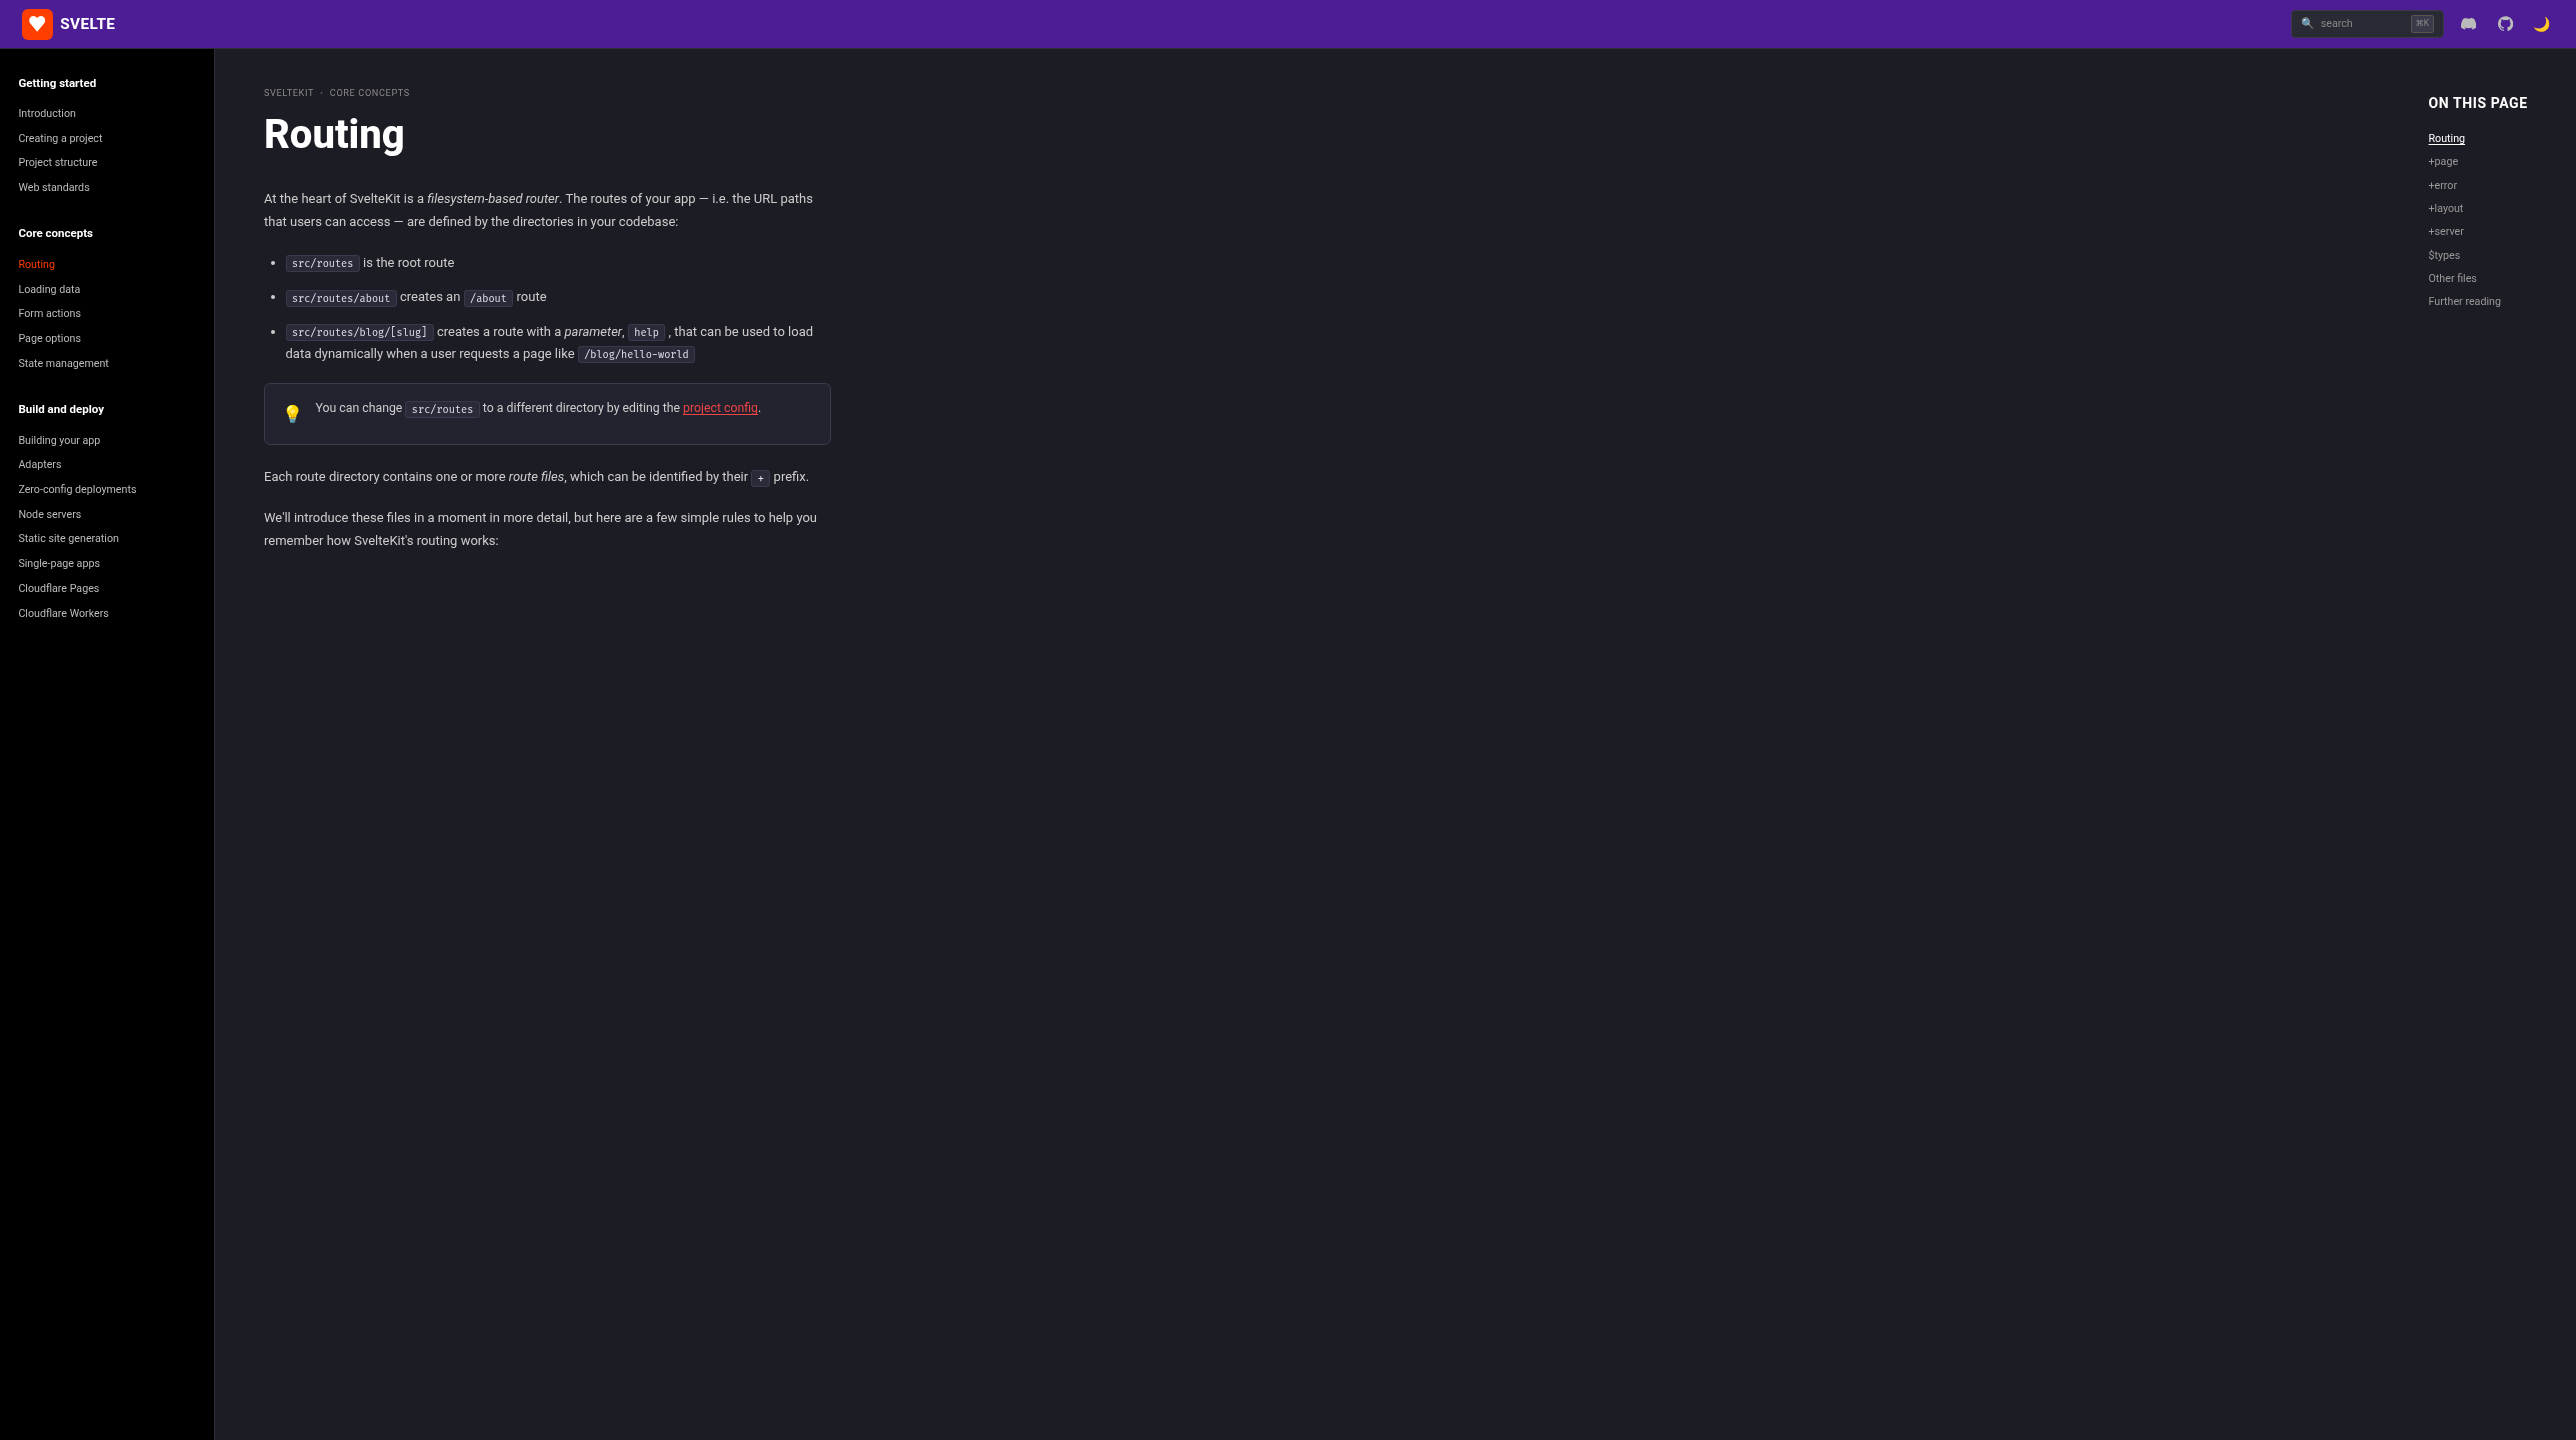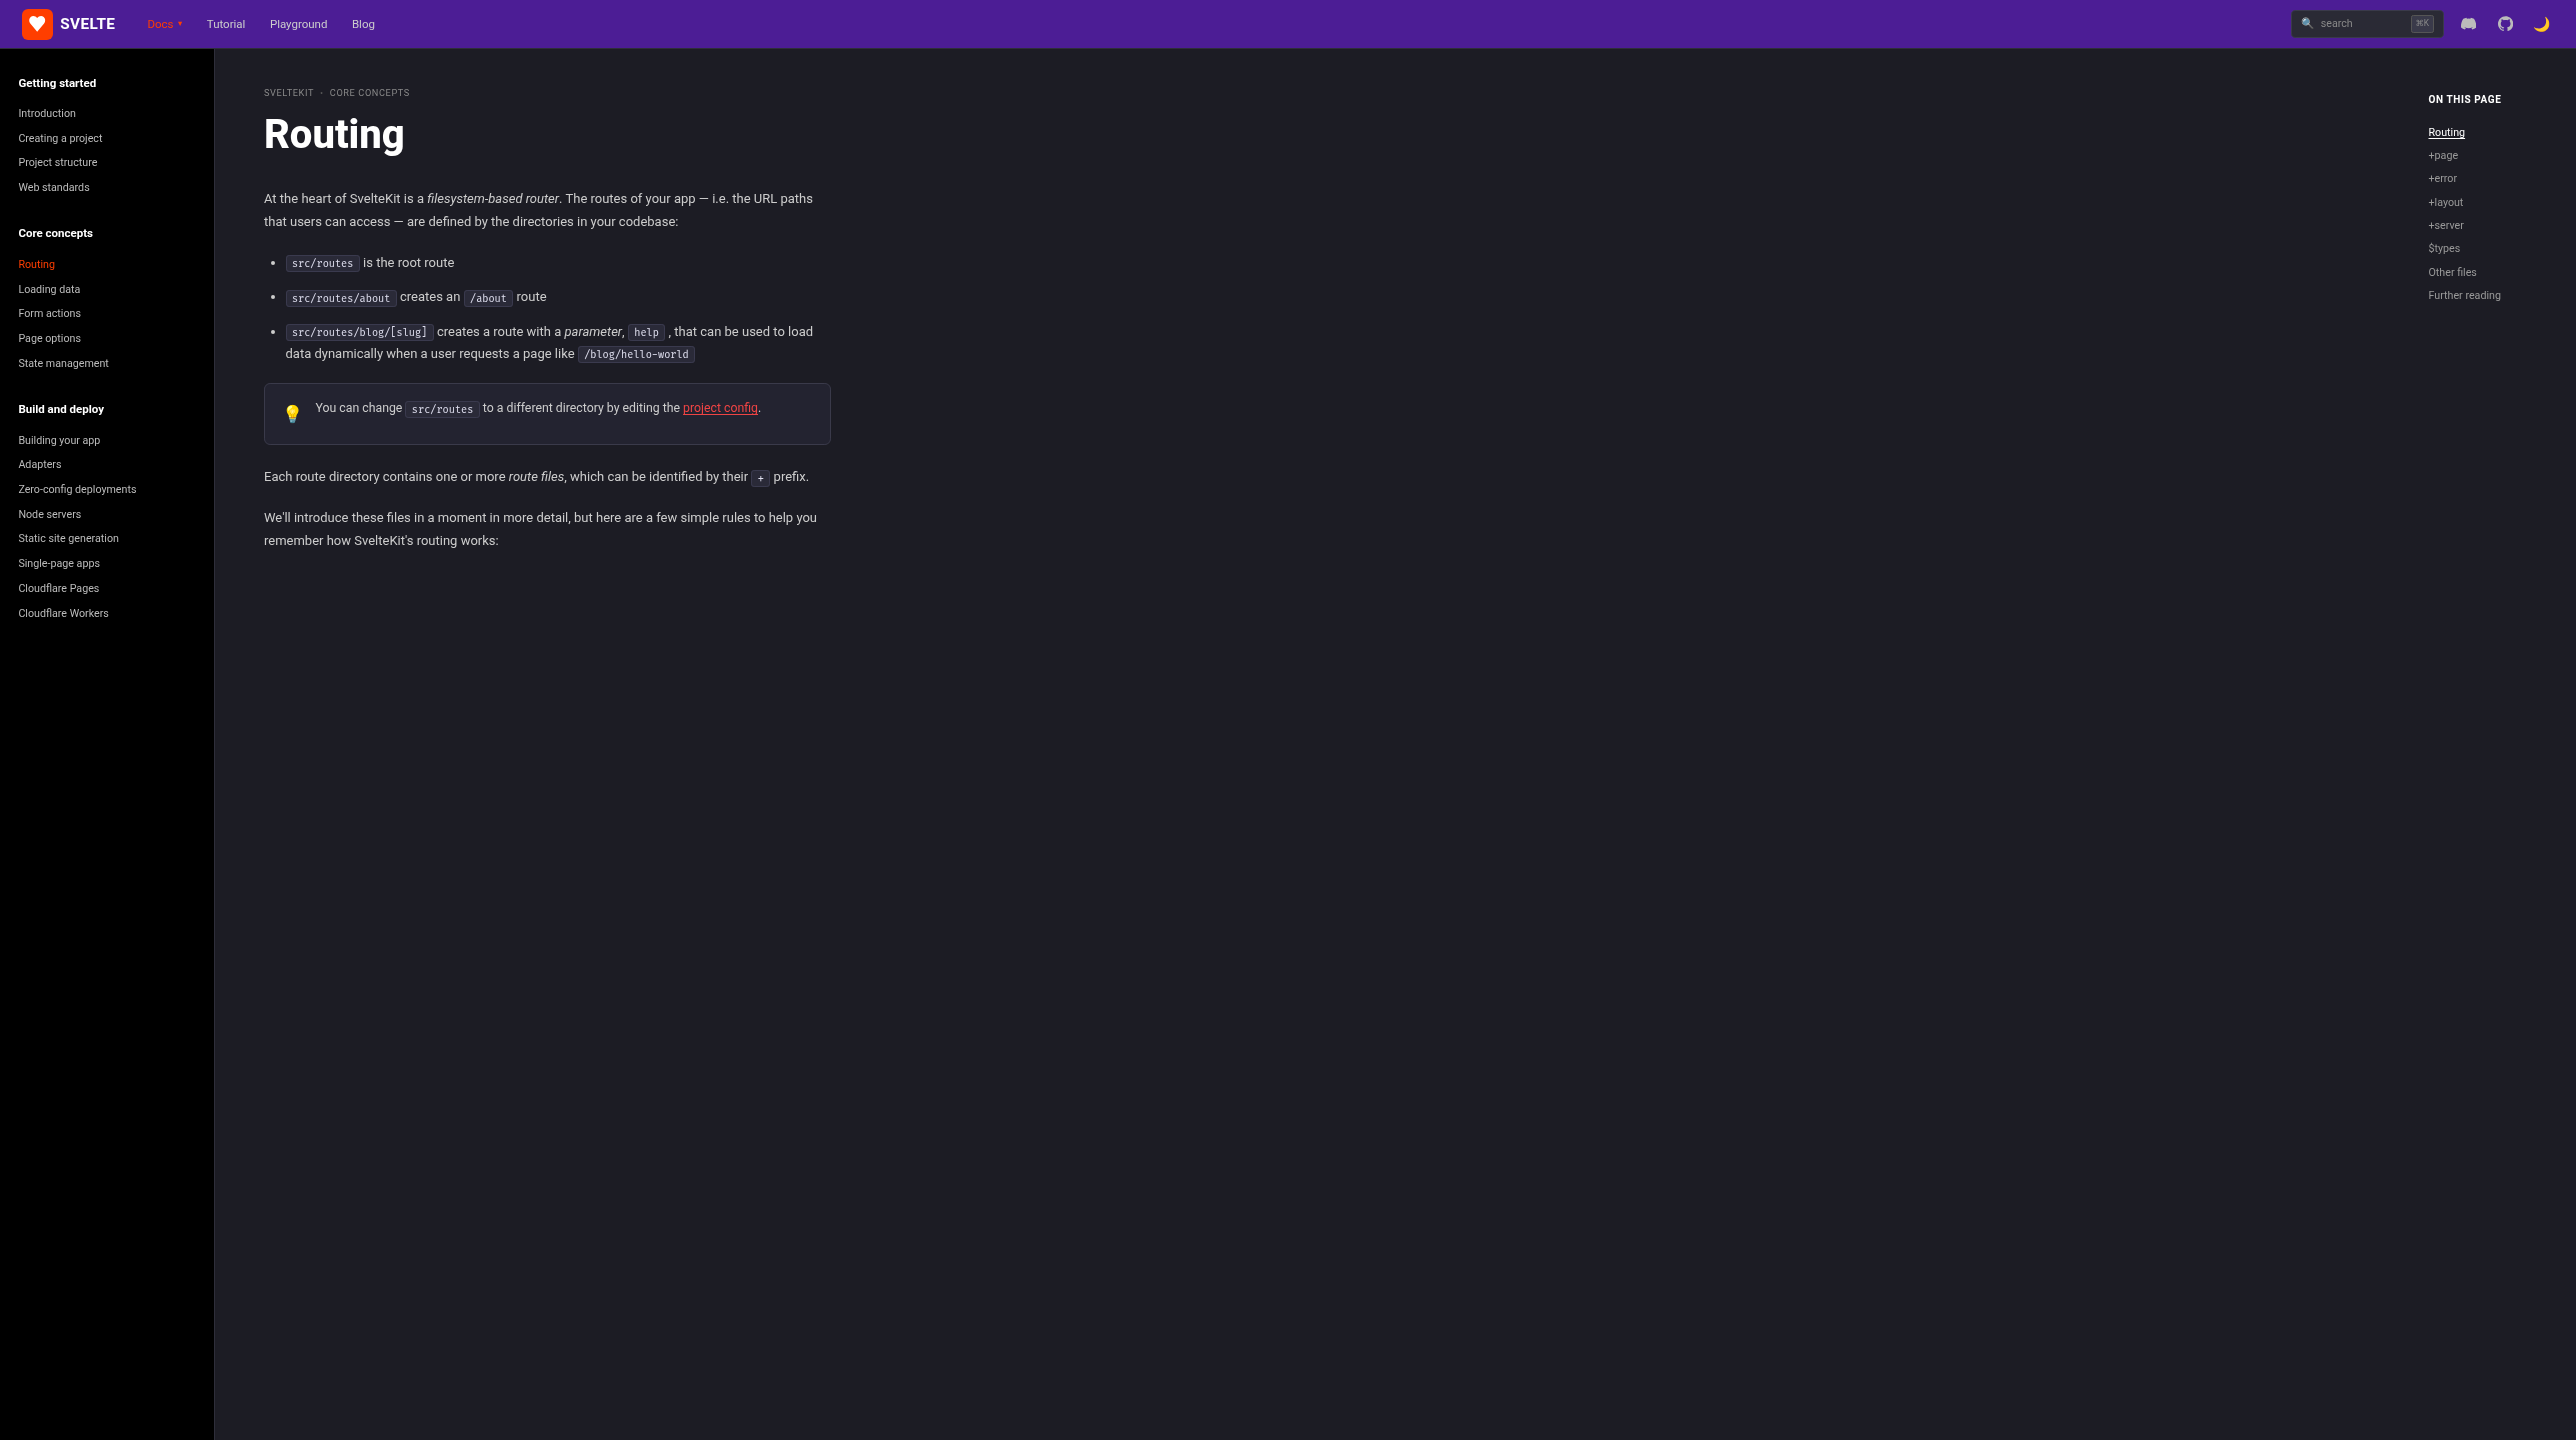--- a/index.html
+++ b/index.html
@@ -265,21 +265,21 @@
       width: 169px;
       min-width: 169px;
       position: fixed;
       top: 74px;
       right: 0;
       padding: 18.4px 21.5px;
       font-size: 10.7px;
     }
 
     .toc-title {
-      font-size: 10px;
+      font-size: 14px;
       font-weight: 700;
       color: #fff;
       text-transform: uppercase;
       letter-spacing: 0.6px;
       margin-bottom: 12.3px;
     }
 
     .toc-item {
       display: block;
       color: #999;
@@ -307,29 +307,20 @@
 <nav class="topnav">
   <div class="topnav-logo">
     <div class="logo-icon">
       <svg width="18.4" height="18.4" viewBox="0 0 24 24" fill="none">
         <path d="M20.5 2.5C18 0.5 14 1 12 4C10 1 6 0.5 3.5 2.5C1 4.5 1 8.5 3 11L12 22L21 11C23 8.5 23 4.5 20.5 2.5Z" fill="white"></path>
       </svg>
     </div>
     <span class="logo-text">SVELTE</span>
   </div>
 
-  <div class="topnav-links">
-    <a class="topnav-link docs-link">
-      <span>Docs</span>
-      <span class="chevron-icon">▾</span>
-    </a>
-    <a class="topnav-link">Tutorial</a>
-    <a class="topnav-link">Playground</a>
-    <a class="topnav-link">Blog</a>
-  </div>
 
   <div class="topnav-right">
     <div class="search-bar">
       <span style="color:#888;font-size:10.7px;">🔍</span>
       <span class="search-bar-text">search</span>
       <span class="search-kbd">⌘K</span>
     </div>
     <div class="topnav-icon" title="Discord">
       <svg width="15.3" height="15.3" viewBox="0 0 24 24" fill="currentColor">
         <path d="M20.317 4.37a19.791 19.791 0 0 0-4.885-1.515.074.074 0 0 0-.079.037c-.21.375-.444.864-.608 1.25a18.27 18.27 0 0 0-5.487 0 12.64 12.64 0 0 0-.617-1.25.077.077 0 0 0-.079-.037A19.736 19.736 0 0 0 3.677 4.37a.07.07 0 0 0-.032.027C.533 9.046-.32 13.58.099 18.057a.082.082 0 0 0 .031.057 19.9 19.9 0 0 0 5.993 3.03.078.078 0 0 0 .084-.028 14.09 14.09 0 0 0 1.226-1.994.076.076 0 0 0-.041-.106 13.107 13.107 0 0 1-1.872-.892.077.077 0 0 1-.008-.128 10.2 10.2 0 0 0 .372-.292.074.074 0 0 1 .077-.01c3.928 1.793 8.18 1.793 12.062 0a.074.074 0 0 1 .078.01c.12.098.246.198.373.292a.077.077 0 0 1-.006.127 12.299 12.299 0 0 1-1.873.892.077.077 0 0 0-.041.107c.36.698.772 1.362 1.225 1.993a.076.076 0 0 0 .084.028 19.839 19.839 0 0 0 6.002-3.03.077.077 0 0 0 .032-.054c.5-5.177-.838-9.674-3.549-13.66a.061.061 0 0 0-.031-.03z"></path>

